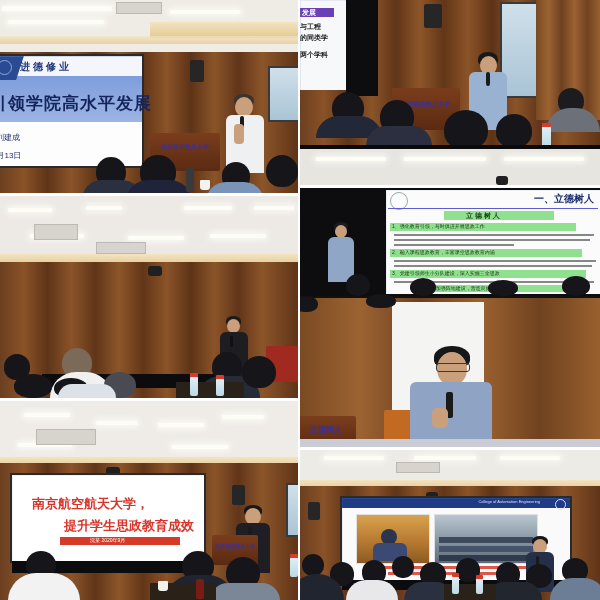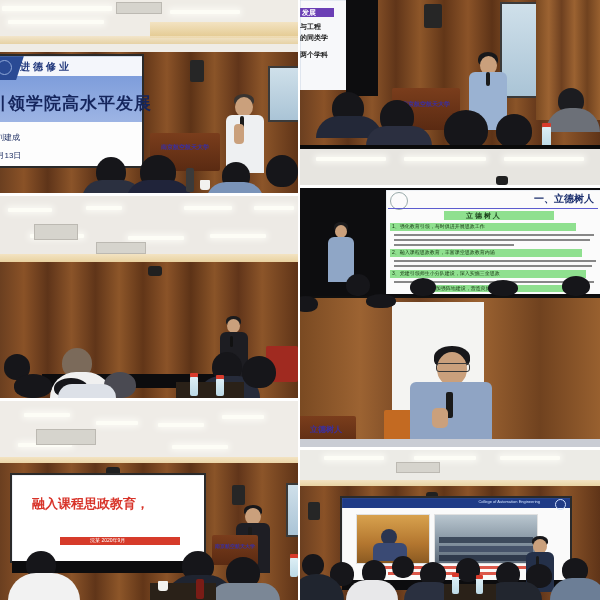--- a/index.html
+++ b/index.html
@@ -290,21 +290,22 @@
       <div class="tube" style="left:172px;top:44px;width:56px;height:4px;"></div>
       <div class="vent" style="left:36px;top:28px;width:58px;height:14px;"></div>
       <div class="cove" style="top:56px;height:12px;"></div>
 
       <div class="wall" style="top:62px;"></div>
       <div class="cam" style="left:106px;top:66px;width:14px;height:10px;"></div>
       <div class="speakerbox" style="left:232px;top:84px;width:13px;height:20px;"></div>
       <div class="window" style="left:286px;top:82px;width:14px;height:50px;"></div>
 
       <div class="screen" style="left:12px;top:74px;width:192px;height:86px;">
-        <div class="slide-txt" style="left:20px;top:20px;font-size:13px;color:#d8342a;">融入课程思政教育，</div>
+        <div class="slide-txt" style="left:20px;top:20px;font-size:13px;color:#d8342a;">南京航空航天大学，</div>
+        <div class="slide-txt" style="left:52px;top:42px;font-size:13px;color:#d8342a;">提升学生思政教育成效</div>
         <div class="redline" style="left:48px;top:62px;width:120px;height:8px;"></div>
         <div class="slide-txt" style="left:78px;top:62px;font-size:5px;color:#ffffff;font-weight:normal;">沈某   2020年9月</div>
         <div class="scr-grid" style="opacity:.4;"></div>
       </div>
       <div style="position:absolute;left:12px;top:160px;width:192px;height:12px;background:#0c0c0e;"></div>
 
       <div class="speaker" style="left:234px;top:104px;width:38px;height:68px;">
         <div class="sp-hair" style="left:10px;top:0;width:18px;height:11px;background:#17171a;"></div>
         <div class="sp-head" style="left:11px;top:3px;width:16px;height:17px;"></div>
         <div class="sp-body" style="left:2px;top:18px;width:34px;height:50px;background:#1e1e24;"></div>

